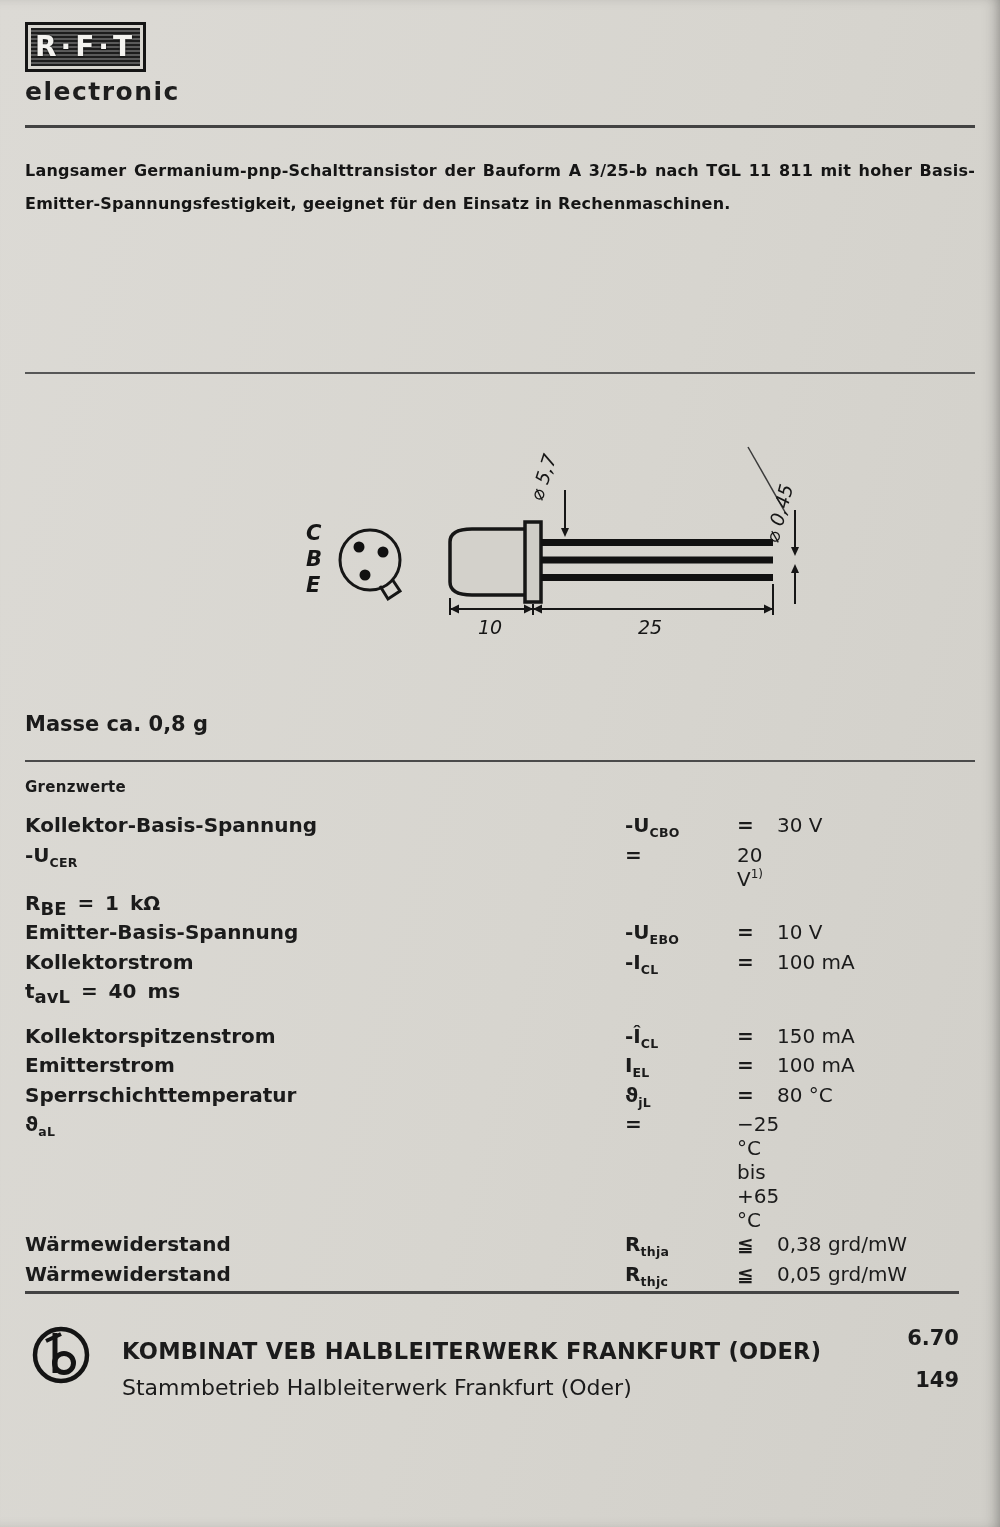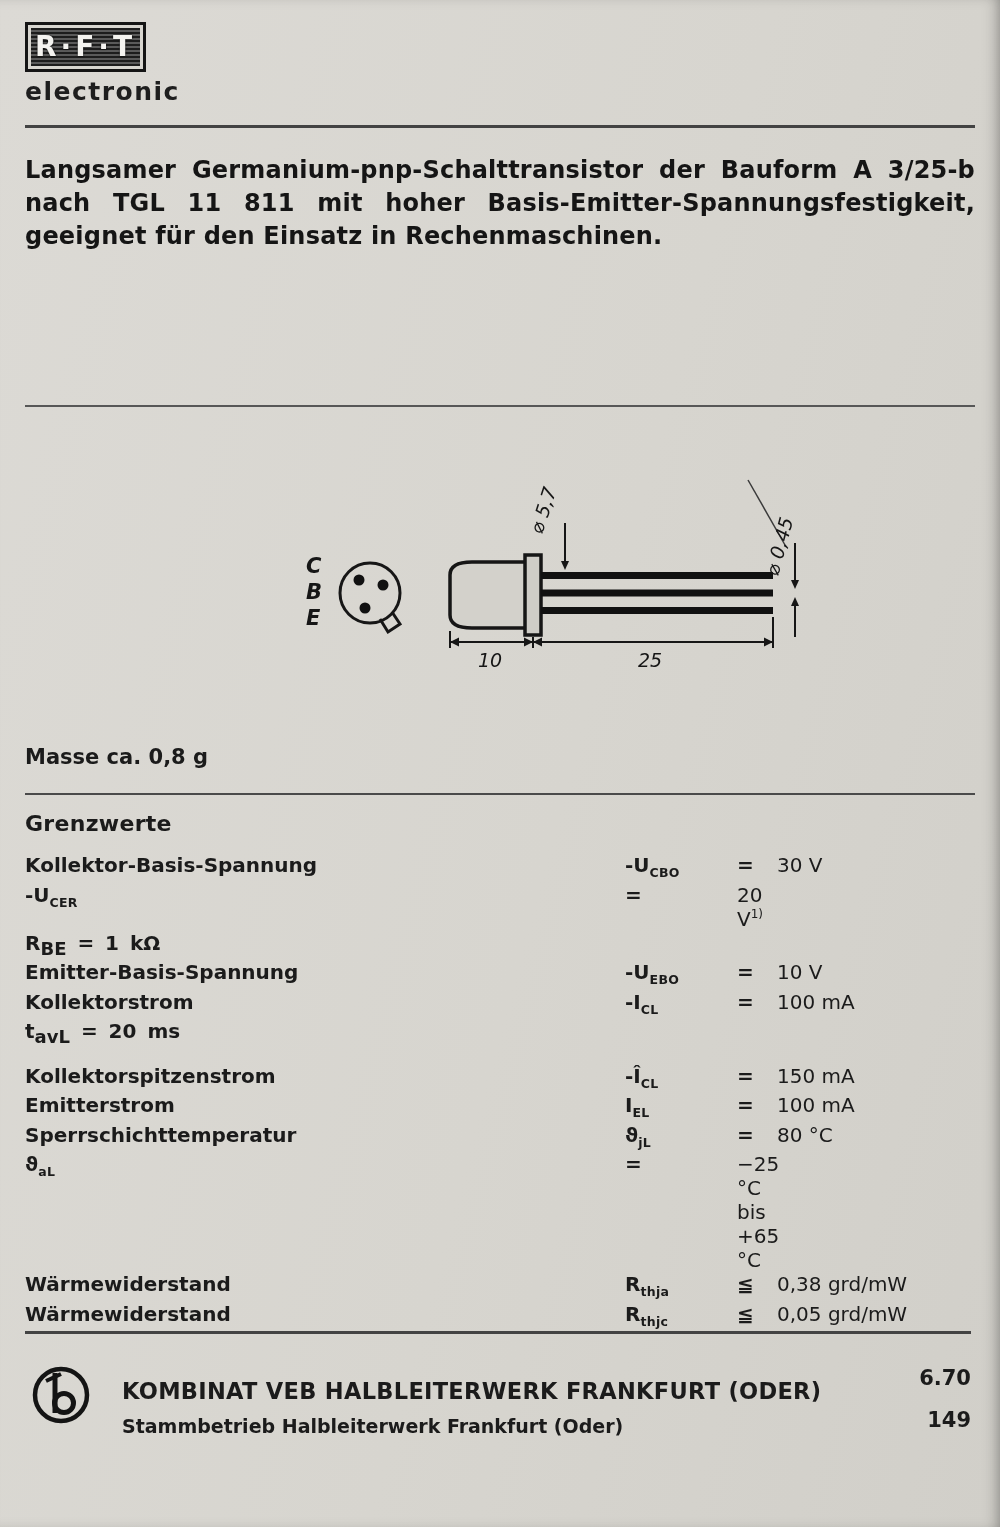--- a/index.html
+++ b/index.html
@@ -23,49 +23,49 @@
     padding: 3px 4px; line-height: 1.15; text-shadow: 0 0 2px #000;
   }
   .brand-sub { font-size: 25px; letter-spacing: 1.5px; margin-top: 5px; color: #1e1e1e; font-weight: bold; }
   .part-number { font-size: 38px; font-weight: bold; color: #4e5156; letter-spacing: 2px; margin-top: 4px; }
   
   .rule { border: none; height: 0; border-top: 3px solid #434343; margin: 0 25px; }
   .rule-1 { margin-top: 19px; }
   .rule-2 { margin-top: 152px; border-top-width: 2px; border-top-color: #575757; }
   .rule-3 { margin-top: 24px; border-top-width: 2px; border-top-color: #4a4a4a; }
   
-  .description { margin: 26px 25px 0 25px; font-size: 24px; line-height: 33px; font-weight: 600; text-align: justify; letter-spacing: .2px; color: #151515; }
+  .description { margin: 26px 25px 0 25px; font-size: 16px; line-height: 33px; font-weight: 600; text-align: justify; letter-spacing: .2px; color: #151515; }
   
   .drawing { position: relative; height: 330px; }
   .drawing svg { position: absolute; left: 280px; top: 68px; }
   .drawing text { font-family: "DejaVu Sans", "Liberation Sans", sans-serif; fill: #161616; }
   .pin-label { font-size: 21px; font-style: italic; font-weight: bold; }
   .dim-label { font-size: 19px; font-style: italic; }
   .mass { margin: 8px 25px 0 25px; font-size: 21px; font-weight: 600; }
   
   .limits { margin: 16px 25px 0 25px; }
-  .limits-heading { font-size: 22px; font-weight: bold; letter-spacing: .3px; }
+  .limits-heading { font-size: 15px; font-weight: bold; letter-spacing: .3px; }
   .lrows { margin-top: 17px; }
   .lrow { display: grid; grid-template-columns: 600px 112px 40px 1fr; align-items: baseline; min-height: 29.5px; font-size: 20px; }
   .param { font-weight: 600; }
   .sym { font-weight: bold; }
   .sym sub { font-size: 12.5px; font-weight: bold; letter-spacing: .3px; }
   .rel { font-weight: 600; }
   .val { font-weight: 400; }
   .val sup { font-size: 12px; }
   .cond .param { word-spacing: 4px; }
   .cond sub { font-size: 18px; font-weight: 600; }
   .group-gap { margin-top: 15px; }
   
-  .footer { position: absolute; left: 0; right: 4px; top: 1399; }
+  .footer { position: absolute; left: 0; right: 16px; top: 1399; }
   .footer .rule { margin-top: 0; }
   .footer-body { display: flex; align-items: flex-start; padding: 30px 25px 0 30px; gap: 30px; }
   .footer-text { flex: 1; padding-top: 14px; }
   .footer-line1 { font-size: 22.5px; font-weight: bold; letter-spacing: .3px; }
-  .footer-line2 { font-size: 19px; font-weight: bold; margin-top: 11px; }
+  .footer-line2 { font-size: 22px; font-weight: normal; margin-top: 11px; }
   .footer-right { text-align: right; display: flex; flex-direction: column; gap: 18px; font-size: 21px; font-weight: 600; padding-top: 2px; }
 </style>
 </head>
 <body>
 
 <div class="page">
 
   <div class="header">
     <div>
       <div class="rft-box">
@@ -169,21 +169,21 @@
       </div>
 
       <div class="lrow">
         <span class="param">Kollektorstrom</span>
         <span class="sym"><span>-I</span><sub>CL</sub></span>
         <span class="rel">=</span>
         <span class="val"><span>100 mA</span><sup></sup></span>
       </div>
 
       <div class="lrow cond">
-        <span class="param"><span>t</span><sub>avL</sub><span> =  20 ms</span></span>
+        <span class="param"><span>t</span><sub>avL</sub><span> =  40 ms</span></span>
       </div>
 
       <div class="lrow group-gap">
         <span class="param">Kollektorspitzenstrom</span>
         <span class="sym"><span>-Î</span><sub>CL</sub></span>
         <span class="rel">=</span>
         <span class="val"><span>150 mA</span><sup></sup></span>
       </div>
 
       <div class="lrow">

